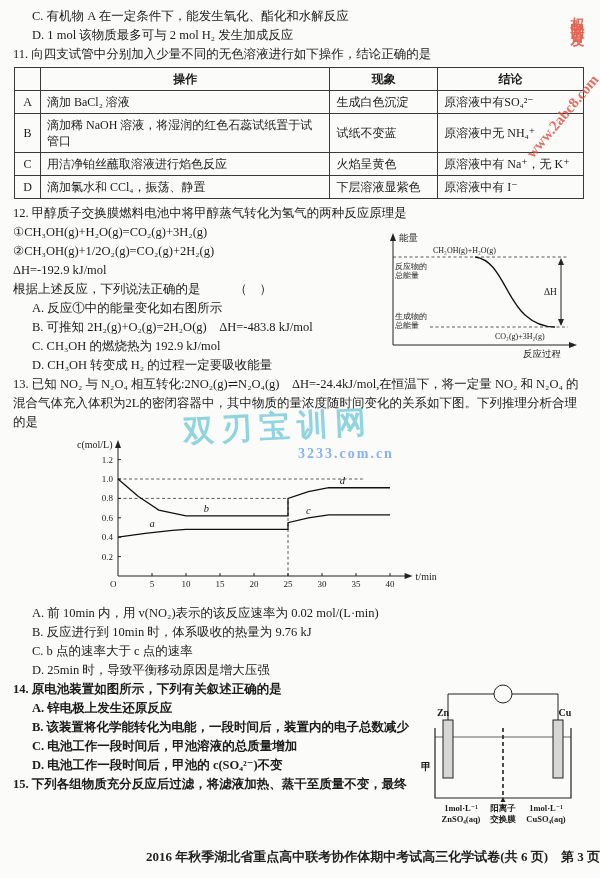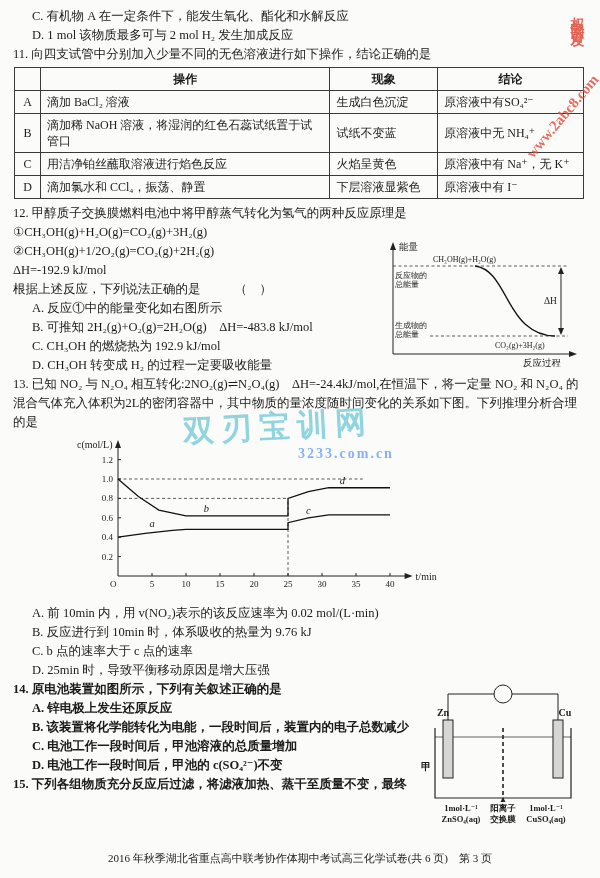--- a/index.html
+++ b/index.html
@@ -18,32 +18,32 @@
   .q11-table th, .q11-table td { border: 1px solid #3a3a3a; padding: 3px 6px; vertical-align: middle; }
   .q11-table th { font-weight: bold; text-align: center; }
   .col-letter { width: 26px; text-align: center; }
   .col-op { width: 290px; }
   .col-ph { width: 108px; }
   .col-cc { width: 146px; }
 
   
   .q12-cols { position: relative; }
   .q12-left { width: 356px; }
-  .q12-fig { position: absolute; right: 0; top: 13px; width: 212px; height: 132px; }
+  .q12-fig { position: absolute; right: 0; top: 4px; width: 212px; height: 132px; }
   .lead-line .bracket { margin-left: 34px; }
 
   
   .q13-graph-wrap { margin: 4px 0 2px 60px; }
 
   
   .q14-wrap { position: relative; font-weight: bold; }
   .q14-left { width: 420px; }
   .q14-fig { position: absolute; right: 2px; top: 0; width: 172px; height: 150px; }
 
-  .footer { position: absolute; left: 0; right: 0; bottom: 12px; text-align: center; font-size: 11px; color: #222; }
+  .footer { position: absolute; left: 0; right: 0; bottom: 12px; text-align: right; font-size: 13px; color: #222; font-weight: bold; }
 
   
   svg text { font-family: inherit; fill: #1b1b1b; }
   .tk { font-size: 9px; }
   .al { font-size: 10px; }
   .pl { font-size: 10.5px; font-style: italic; }
   .crv { fill: none; stroke: #111; stroke-width: 1.3; }
   .dash { stroke: #333; stroke-width: 0.8; stroke-dasharray: 3 2.5; fill: none; }
   .ax { stroke: #222; stroke-width: 1; }
   .ef-s { font-size: 8px; }

